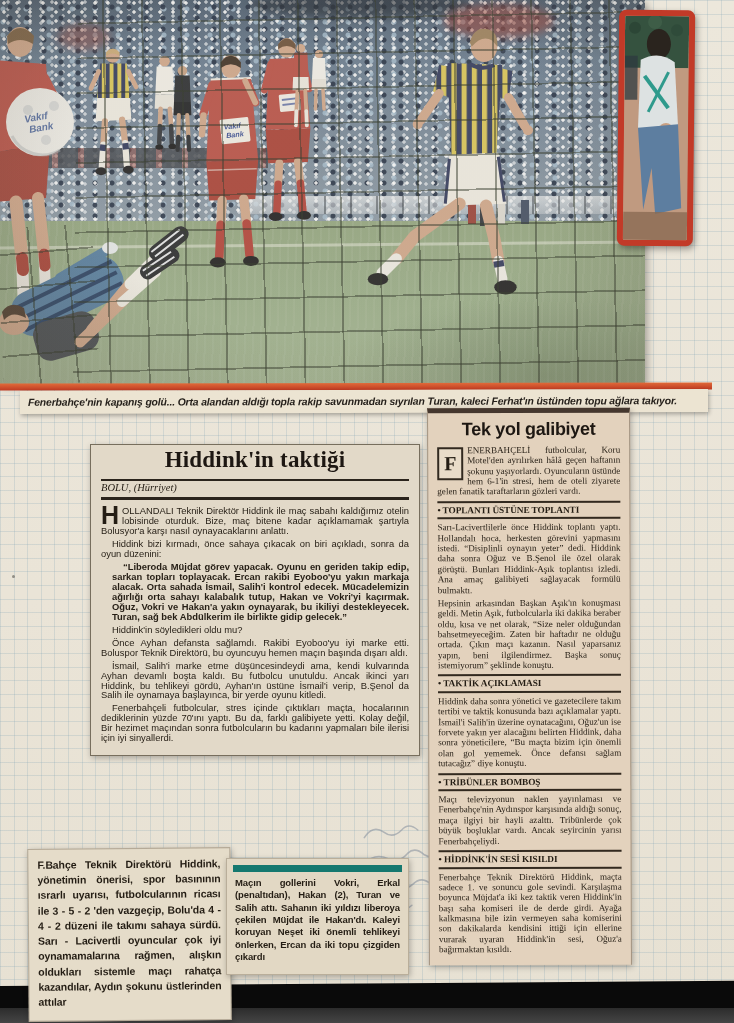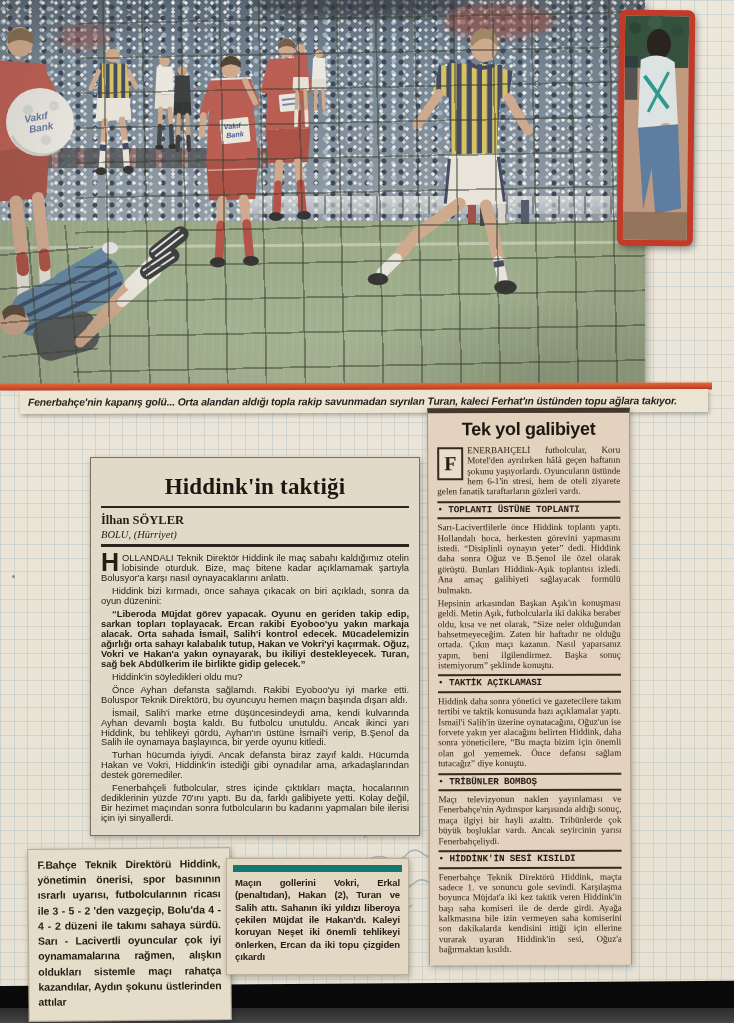--- a/index.html
+++ b/index.html
@@ -71,43 +71,43 @@
     transform:rotate(-.15deg);box-shadow:1px 2px 4px rgba(0,0,0,.3);}
   .caption span{font-size:10.4px;font-weight:bold;font-style:italic;color:#26211c;
     letter-spacing:-.15px;white-space:nowrap;}
 
   
   .clip{position:absolute;box-sizing:border-box;z-index:3;color:#241d14;
     box-shadow:1px 2px 6px rgba(0,0,0,.28);}
   .clip p{margin:0 0 3px 0;text-align:justify;}
 
   
-  .left-article{left:90px;top:457px;width:330px;background:#e2d9c8;
-    border:1px solid rgba(92,82,66,.8);padding:16px 10px 9px;}
+  .left-article{left:90px;top:444px;width:330px;background:#e2d9c8;
+    border:1px solid rgba(92,82,66,.8);padding:2px 10px 9px;}
   .left-article h1{margin:0;font-family:"Liberation Serif",serif;font-size:23px;
     font-weight:bold;text-align:center;letter-spacing:.2px;color:#1d1712;
     border-bottom:2px solid #2b241c;padding-bottom:6px;}
   .byline{font-family:"Liberation Serif",serif;font-weight:bold;font-size:12.5px;margin-top:5px;}
   .dateline{font-family:"Liberation Serif",serif;font-style:italic;font-size:10.5px;margin-top:1px;}
   .thick-rule{height:3px;background:#2b241c;margin:4px 0 6px;}
   .left-article .body{font-size:9.4px;line-height:1.06;}
   .left-article .body p{text-indent:11px;}
   .left-article .body p.no-indent{text-indent:0;}
-  .left-article .bold-quote{font-weight:bold;}
+  .left-article .bold-quote{font-weight:bold;margin-left:11px;}
   .dropH{float:left;font-weight:bold;font-size:25px;line-height:19px;padding-right:3px;}
 
   
   .right-article{left:428px;top:408px;width:203px;background:#e3d2bd;
     border-top:5px solid #45372e;border-left:1px solid rgba(100,85,70,.5);
     border-right:1px solid rgba(100,85,70,.5);padding:6px 9px 8px;
     font-family:"Liberation Serif",serif;transform:rotate(-.2deg);}
   .right-article h2{margin:0 0 5px;font-family:"Liberation Sans",sans-serif;
     font-size:18px;font-weight:bold;text-align:center;color:#1d1712;letter-spacing:-.3px;}
   .right-article .body{font-size:9.1px;line-height:1.14;}
-  .right-article h3{font-family:Liberation Mono, monospace;font-size:9.3px;
+  .right-article h3{font-family:Liberation Serif, serif;font-size:9.3px;
     font-weight:bold;margin:4px 0 3px;padding:2px 0;letter-spacing:-.1px;
     border-top:2px solid #32291f;border-bottom:2px solid #32291f;}
   .dropbox{float:left;width:22px;height:29px;border:2px solid #32291f;margin:2px 4px 0 0;
     font-weight:bold;font-size:20px;text-align:center;line-height:29px;background:#e9dcc9;}
 
   
   .clip-bl{left:28px;top:848px;width:203px;background:#e5dcc9;padding:8px 9px;
     transform:rotate(-.5deg);border:1px solid rgba(110,96,78,.4);}
   .clip-bl p{font-size:10.5px;font-weight:bold;line-height:1.45;letter-spacing:-.1px;}
   .clip-bm{left:226px;top:858px;width:183px;background:#e2d8c4;padding:6px 8px 8px;
@@ -365,31 +365,29 @@
     </svg>
   </div>
 
   <div class="redline"></div>
   <div class="caption">
     <span>Fenerbahçe'nin kapanış golü... Orta alandan aldığı topla rakip savunmadan sıyrılan Turan, kaleci Ferhat'ın  üstünden topu ağlara takıyor.</span>
   </div>
 
   <article class="clip left-article">
     <h1>Hiddink'in taktiği</h1>
-    <div class="byline">İlhan SÖYLER</div>
     <div class="dateline">BOLU, (Hürriyet)</div>
     <div class="thick-rule"></div>
     <div class="body">
       <p class="no-indent"><span class="dropH">H</span><span>OLLANDALI Teknik Direktör Hiddink ile maç sabahı kaldığımız otelin lobisinde oturduk. Bize, maç bitene kadar açıklamamak şartıyla Bolusyor'a karşı nasıl oynayacaklarını anlattı.</span></p>
       <p>Hiddink bizi kırmadı, önce sahaya çıkacak on biri açıkladı, sonra da oyun düzenini:</p>
       <p class="bold-quote">“Liberoda Müjdat görev yapacak. Oyunu en geriden takip edip, sarkan topları toplayacak. Ercan rakibi Eyoboo'yu yakın markaja alacak. Orta sahada İsmail, Salih'i kontrol edecek. Mücadelemizin ağırlığı orta sahayı kalabalık tutup, Hakan ve Vokri'yi kaçırmak. Oğuz, Vokri ve Hakan'a yakın oynayarak, bu ikiliyi destekleyecek. Turan, sağ bek Abdülkerim ile birlikte gidip gelecek.”</p>
       <p>Hiddink'in söyledikleri oldu mu?</p>
       <p>Önce Ayhan defansta sağlamdı. Rakibi Eyoboo'yu iyi marke etti. Boluspor Teknik Direktörü, bu oyuncuyu hemen maçın başında dışarı aldı.</p>
       <p>İsmail, Salih'i marke etme düşüncesindeydi ama, kendi kulvarında Ayhan devamlı boşta kaldı. Bu futbolcu unutuldu. Ancak ikinci yarı Hiddink, bu tehlikeyi gördü, Ayhan'ın üstüne İsmail'i verip, B.Şenol da Salih ile oynamaya başlayınca, bir yerde oyunu kitledi.</p>
-      <p>Turhan hücumda iyiydi. Ancak defansta biraz zayıf kaldı. Hücumda Hakan ve Vokri, Hiddink'in istediği gibi oynadılar ama, arkadaşlarından destek göremediler.</p>
       <p>Fenerbahçeli futbolcular, stres içinde çıktıkları maçta, hocalarının dediklerinin yüzde 70'ını yaptı. Bu da, farklı galibiyete yetti. Kolay değil, Bir hezimet maçından sonra futbolcuların bu kadarını yapmaları bile ilerisi için iyi sinyallerdi.</p>
     </div>
   </article>
 
   <article class="clip right-article">
     <h2>Tek yol galibiyet</h2>
     <div class="body">
       <p><span class="dropbox">F</span><span>ENERBAHÇELİ futbolcular, Koru Motel'den ayrılırken hâlâ geçen haftanın şokunu yaşıyorlardı. Oyuncuların üstünde hem 6-1'in stresi, hem de oteli ziyarete gelen fanatik taraftarların gözleri vardı.</span></p>
       <h3>• TOPLANTI ÜSTÜNE TOPLANTI</h3>
       <p>Sarı-Lacivertlilerle önce Hiddink toplantı yaptı. Hollandalı hoca, herkesten görevini yapmasını istedi. “Disiplinli oynayın yeter” dedi. Hiddink daha sonra Oğuz ve B.Şenol ile özel olarak görüştü. Bunları Hiddink-Aşık toplantısı izledi. Ana amaç galibiyeti sağlayacak formülü bulmaktı.</p>

